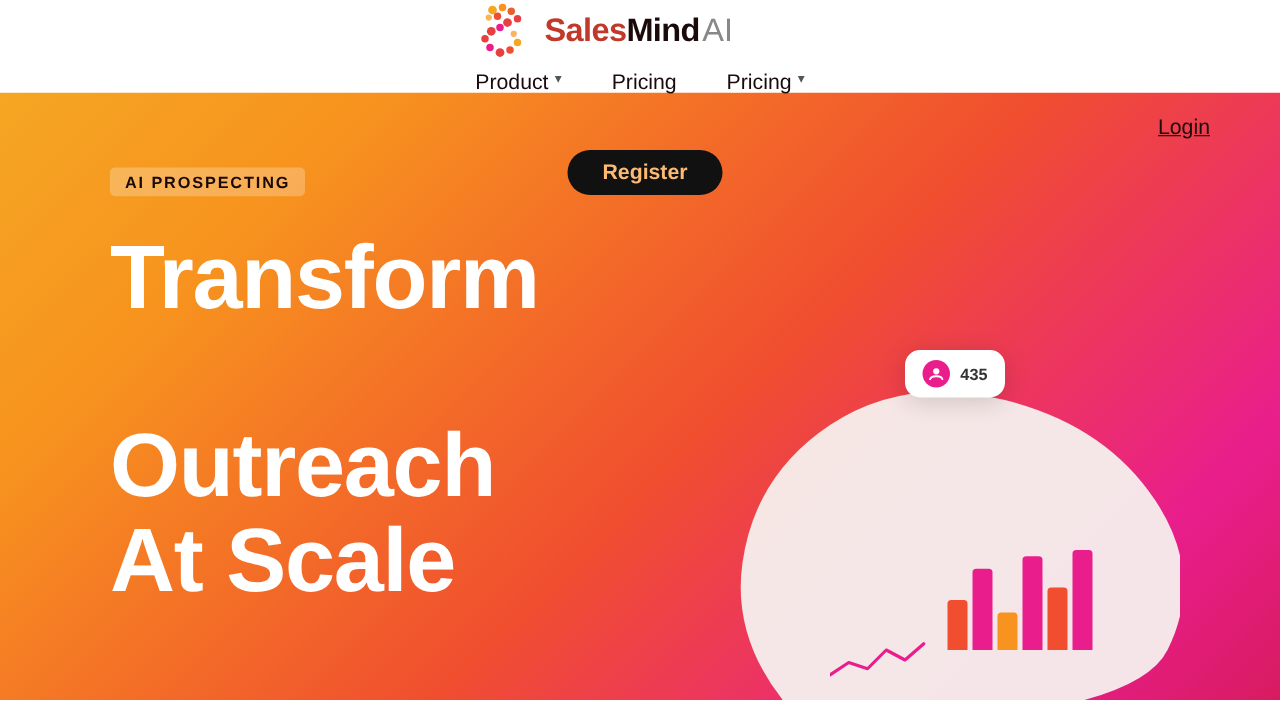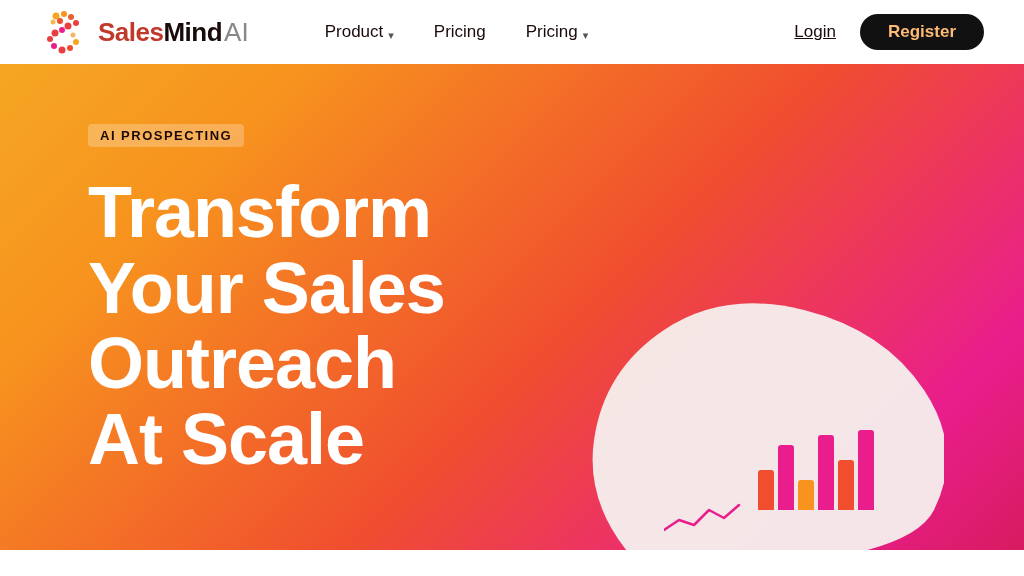--- a/index.html
+++ b/index.html
@@ -1,28 +1,29 @@
 <!DOCTYPE html>
 <html><head>
   <meta charset="utf-8">
   <style>
     * { margin: 0; padding: 0; box-sizing: border-box; }
     body { width: 1024px; height: 576px; overflow: hidden; font-family: -apple-system, BlinkMacSystemFont, 'Segoe UI', sans-serif; }
 
     
     .navbar {
       width: 100%;
-      height: 64px;
+      height: 74px;
       background: #ffffff;
       display: flex;
       align-items: center;
       padding: 0 40px;
       gap: 0;
       position: relative;
       z-index: 10;
+      flex-direction: column;
     }
     .logo-area {
       display: flex;
       align-items: center;
       gap: 10px;
       margin-right: 60px;
     }
     .logo-icon {
       width: 48px;
       height: 48px;
@@ -43,21 +44,21 @@
       margin-left: 2px;
     }
     .nav-links {
       display: flex;
       align-items: center;
       gap: 8px;
       flex: 1;
     }
     .nav-item {
       display: flex;
-      align-items: flex-end;
+      align-items: flex-start;
       gap: 5px;
       padding: 8px 16px;
       font-size: 17px;
       font-weight: 500;
       color: #1a0a0a;
       cursor: pointer;
       border-radius: 6px;
       text-decoration: none;
     }
     .chevron {
@@ -227,32 +228,41 @@
   </div>
 
   <span class="nav-login">Login</span>
   <button class="nav-register">Register</button>
 </nav>
 
 <section class="hero">
   <div class="hero-tag">AI PROSPECTING</div>
   <h1 class="hero-headline">
     <span>Transform</span><br>
-    <span>Your Sales</span><br>
+    <br>
     <span>Outreach</span><br>
     <span>At Scale</span>
   </h1>
 
   
   <div class="hero-illustration">
 
     <svg class="blob" viewBox="0 0 360 280" xmlns="http://www.w3.org/2000/svg">
       <path d="M60,280 Q0,220 10,150 Q20,80 80,40 Q140,0 220,20 Q300,40 340,100 Q380,160 350,220 Q320,280 60,280 Z" fill="#f5f0ee" opacity="0.95"></path>
     </svg>
 
+    <div class="card-435">
+      <div class="card-435-icon">
+        <svg width="12" height="12" viewBox="0 0 12 12" fill="white">
+            <circle cx="6" cy="4" r="2.5"></circle>
+            <path d="M1 11 Q1 8 6 8 Q11 8 11 11" stroke="white" stroke-width="1.5" fill="none"></path>
+          </svg>
+      </div>
+      <span>435</span>
+    </div>
 
     <div class="chart-bars" id="bar-chart-container">
     <div class="bar" style="height: 40px; background-color: rgb(240, 78, 47);"></div>
         <div class="bar" style="height: 65px; background-color: rgb(233, 30, 140);"></div>
         <div class="bar" style="height: 30px; background-color: rgb(247, 147, 30);"></div>
         <div class="bar" style="height: 75px; background-color: rgb(233, 30, 140);"></div>
         <div class="bar" style="height: 50px; background-color: rgb(240, 78, 47);"></div>
         <div class="bar" style="height: 80px; background-color: rgb(233, 30, 140);"></div>
       </div>
 

